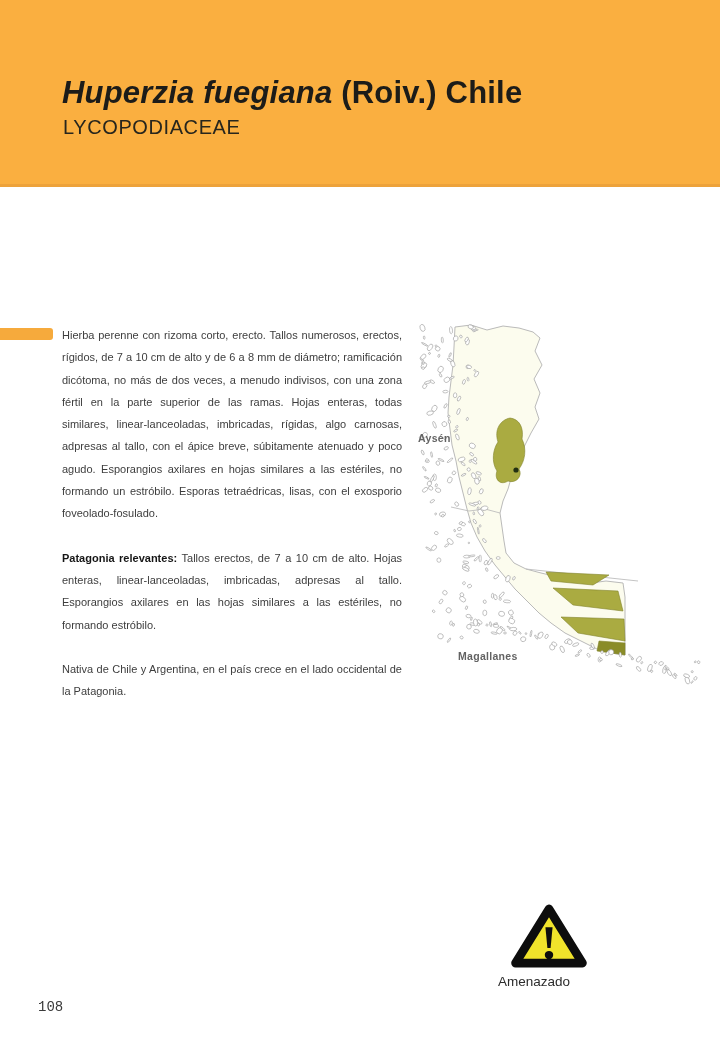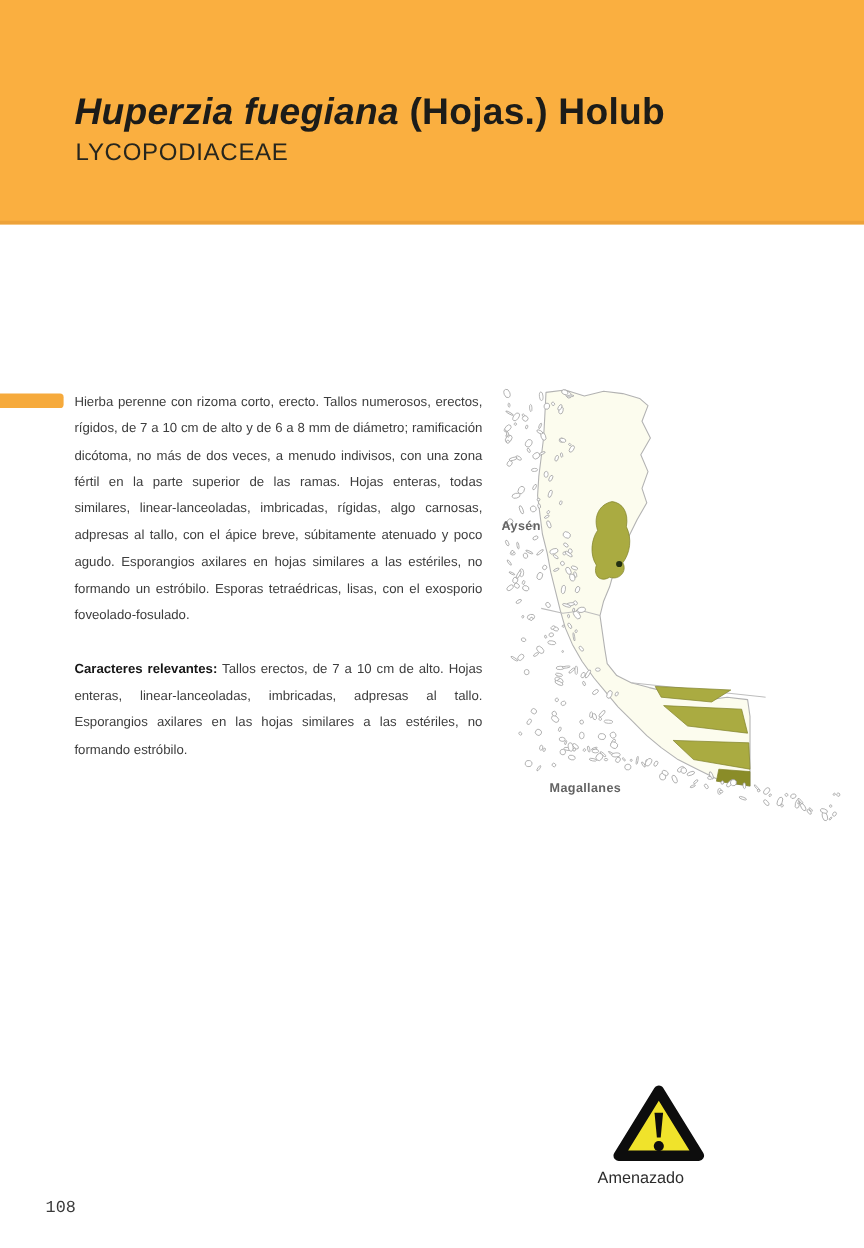--- a/index.html
+++ b/index.html
@@ -68,29 +68,30 @@
     font-family:"Liberation Mono", monospace;
     font-size:11px; color:#949494;
   }
 </style>
 </head>
 <body>
 
 <div class="page">
 
   <div class="header-band">
-    <h1 class="species-title"><em>Huperzia fuegiana</em><span class="title-rest"> (Hojas.) Holub</span></h1>
+    <h1 class="species-title"><em>Huperzia fuegiana</em><span class="title-rest"> (Roiv.) Chile</span></h1>
     <div class="family-name">LYCOPODIACEAE</div>
   </div>
 
   <div class="accent-bar"></div>
 
   <div class="text-col">
     <p>Hierba perenne con rizoma corto, erecto. Tallos numerosos, erectos, rígidos, de 7 a 10 cm de alto y de 6 a 8 mm de diámetro; ramificación dicótoma, no más de dos veces, a menudo indivisos, con una zona fértil en la parte superior de las ramas. Hojas enteras, todas similares, linear-lanceoladas, imbricadas, rígidas, algo carnosas, adpresas al tallo, con el ápice breve, súbitamente atenuado y poco agudo. Esporangios axilares en hojas similares a las estériles, no formando un estróbilo. Esporas tetraédricas, lisas, con el exosporio foveolado-fosulado.</p>
-    <p><strong>Caracteres relevantes:</strong><span> Tallos erectos, de 7 a 10 cm de alto. Hojas enteras, linear-lanceoladas, imbricadas, adpresas al tallo. Esporangios axilares en las hojas similares a las estériles, no formando estróbilo.</span></p>
+    <p><strong>Patagonia relevantes:</strong><span> Tallos erectos, de 7 a 10 cm de alto. Hojas enteras, linear-lanceoladas, imbricadas, adpresas al tallo. Esporangios axilares en las hojas similares a las estériles, no formando estróbilo.</span></p>
+    <p>Nativa de Chile y Argentina, en el país crece en el lado occidental de la Patagonia.</p>
   </div>
 
   <figure class="map-fig">
     <svg viewBox="0 0 297 374" xmlns="http://www.w3.org/2000/svg">
 
       <path d="M42,4 L58,2 L74,7 L90,3 L106,5 L120,9 L127,15
            L122,28 L129,42 L121,56 L127,70 L122,84 L126,96 L118,110
            L111,124 L103,138 L99,152 L95,166 L90,178
            L87,190 L89,204 L91,218 L93,230 L101,240 L113,246
            L128,250 L145,254 L162,258 L178,260 L193,258 L210,260

